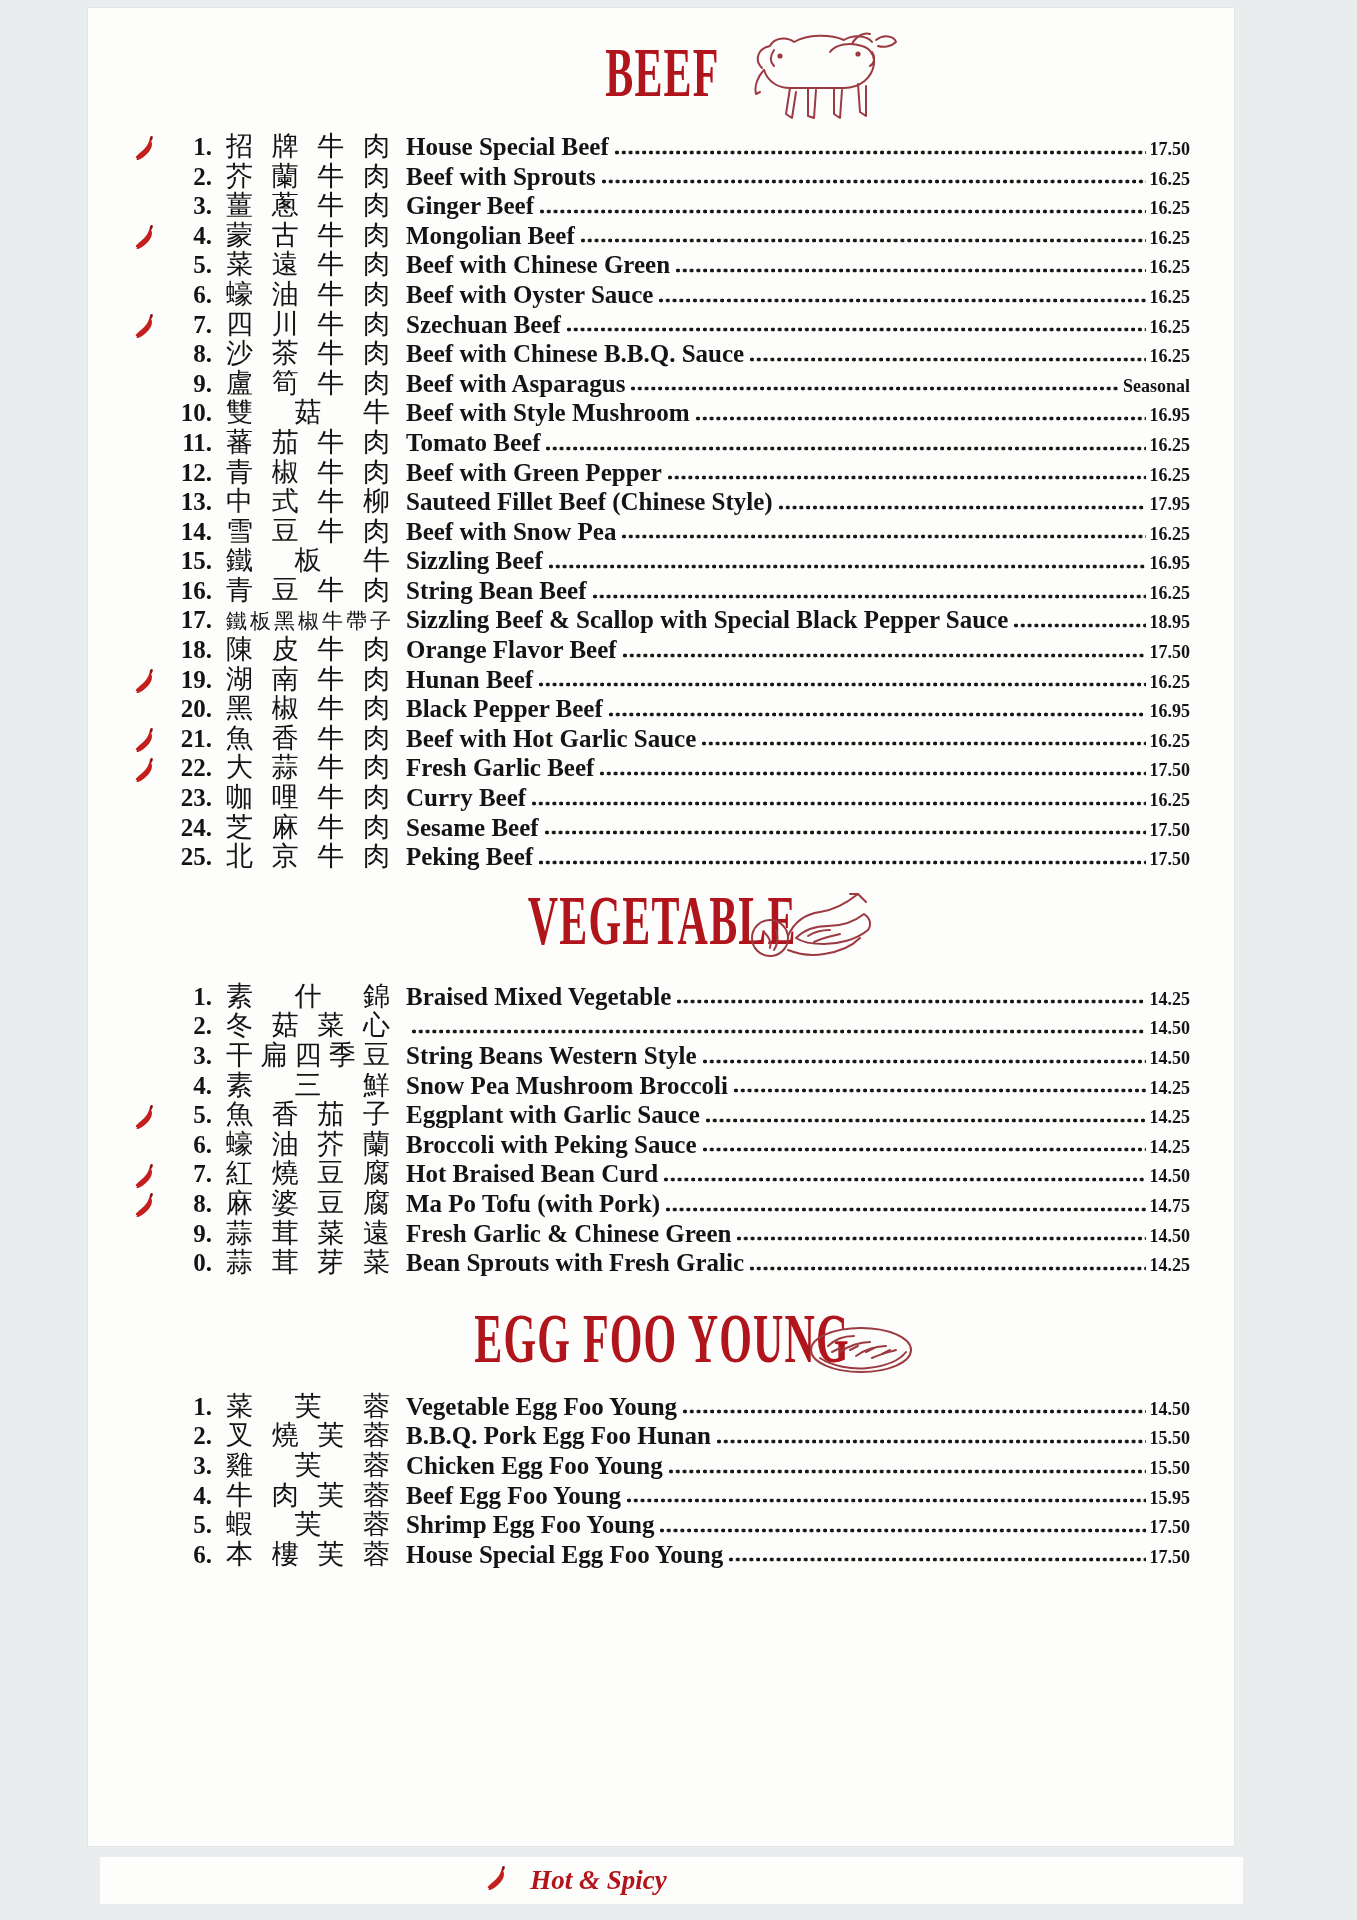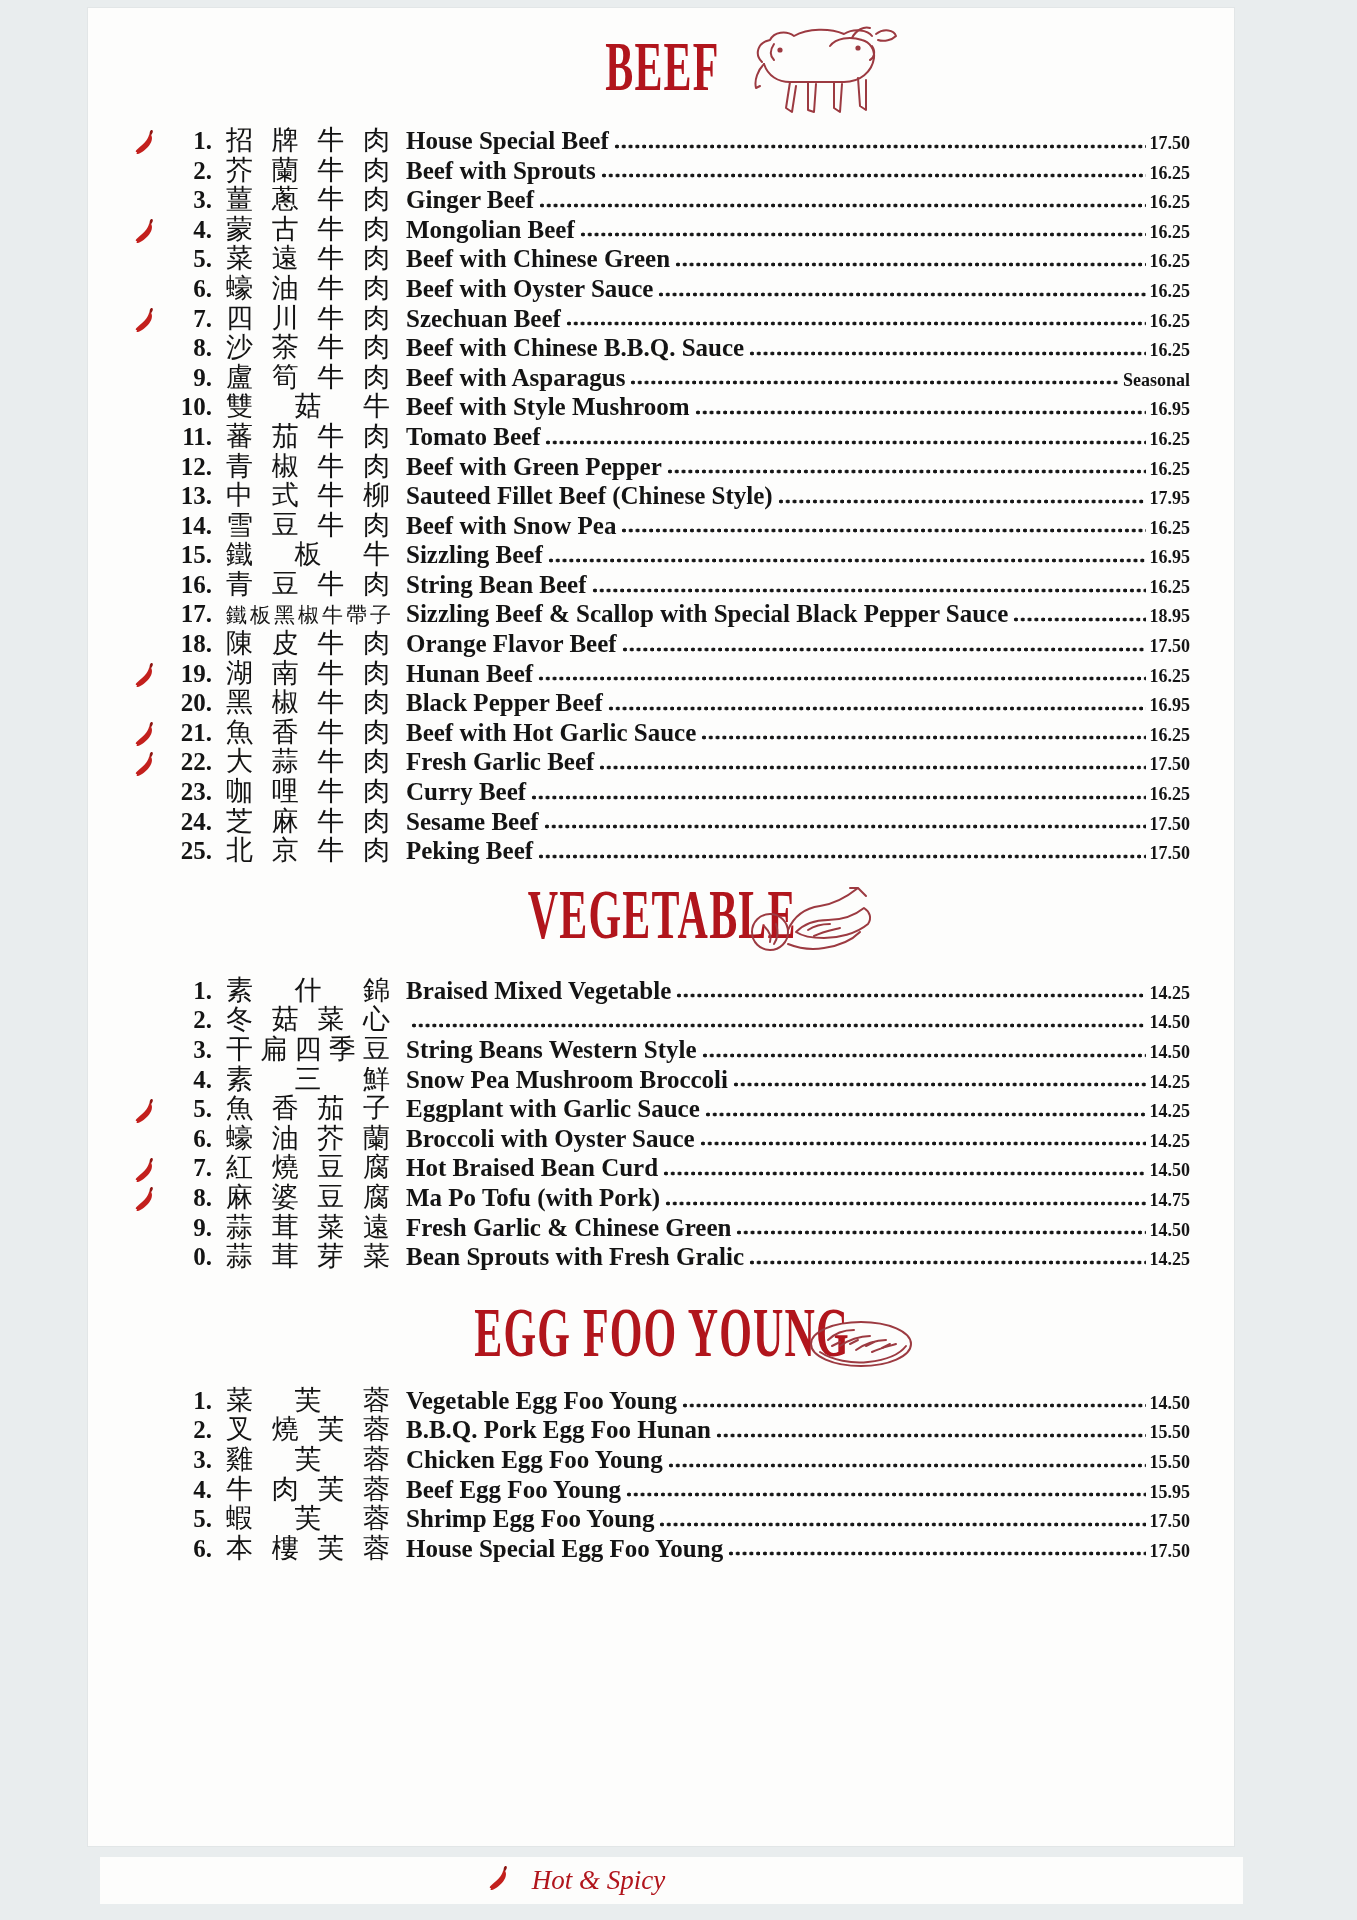--- a/index.html
+++ b/index.html
@@ -10,21 +10,21 @@
     color:#141414;
     position:relative;
     overflow:hidden;
   }
   .sheet {
     position:absolute; left:88px; top:8px;
     width:1146px; height:1838px;
     background:#fdfdfc;
     box-shadow:0 0 0 1px #e2e6e7;
   }
-  .sheet-inner { padding:24px 44px 0 46px; }
+  .sheet-inner { padding:16px 44px 0 46px;margin-top:14px; }
 
   
   .section-header { position:relative; text-align:center; }
   .section-title {
     margin:0; display:inline-block; line-height:1;
     color:#b1151c; font-weight:bold; font-size:70px;
     letter-spacing:2px;
     transform:scaleX(0.60);
     white-space:nowrap;
   }
@@ -72,21 +72,21 @@
     position:absolute; left:100px; top:1857px;
     width:1143px; height:47px;
     background:#fdfdfc;
     display:flex; align-items:center; justify-content:center;
   }
   .footer-band .legend-inner {
     display:flex; align-items:center; gap:22px;
     transform:translateX(-95px);
   }
   .legend-text {
-    color:#b1151c; font-style:italic; font-size:27px;
+    color:#b1151c; font-style:italic; font-size:27px;font-weight:bold;
   }
 </style>
 </head>
 <body>
 
 <div class="sheet">
   <div class="sheet-inner" id="sections">
   <section class="menu-section sec-beef">
     <div class="section-header">
       <h2 class="section-title">BEEF</h2>
@@ -577,21 +577,21 @@
 
   <div class="row">
     <span class="chili-slot"></span>
     <span class="num">6.</span>
     <span class="zh">
               <span>蠔</span>
               <span>油</span>
               <span>芥</span>
               <span>蘭</span>
             </span>
-    <span class="name">Broccoli with Oyster Sauce</span>
+    <span class="name">Broccoli with Peking Sauce</span>
     <span class="dots"></span>
     <span class="price">14.25</span>
   </div>
 
   <div class="row">
     <span class="chili-slot">
               <svg width="22" height="27" viewBox="0 0 22 27">
                 <path d="M15.2 6.2 C15.9 4.6 15.4 2.8 16.6 1.4 C17.4 0.6 18.6 0.8 18.8 1.8 C19.1 3.4 18.2 5.0 16.9 6.3 Z" fill="#8e1612"></path>
                 <path d="M16.8 5.4 C19.3 8.6 17.6 13.9 13.9 17.9 C10.6 21.5 6.2 24.4 3.9 24.9 C2.4 25.2 2.2 24.1 3.1 22.9 C1.7 23.3 1.2 22.2 2.5 20.9 C6.1 17.3 9.8 14.9 12.3 11.4 C13.8 9.3 14.6 7.3 15.0 5.9 Z" fill="#c3201d"></path>
               </svg>

